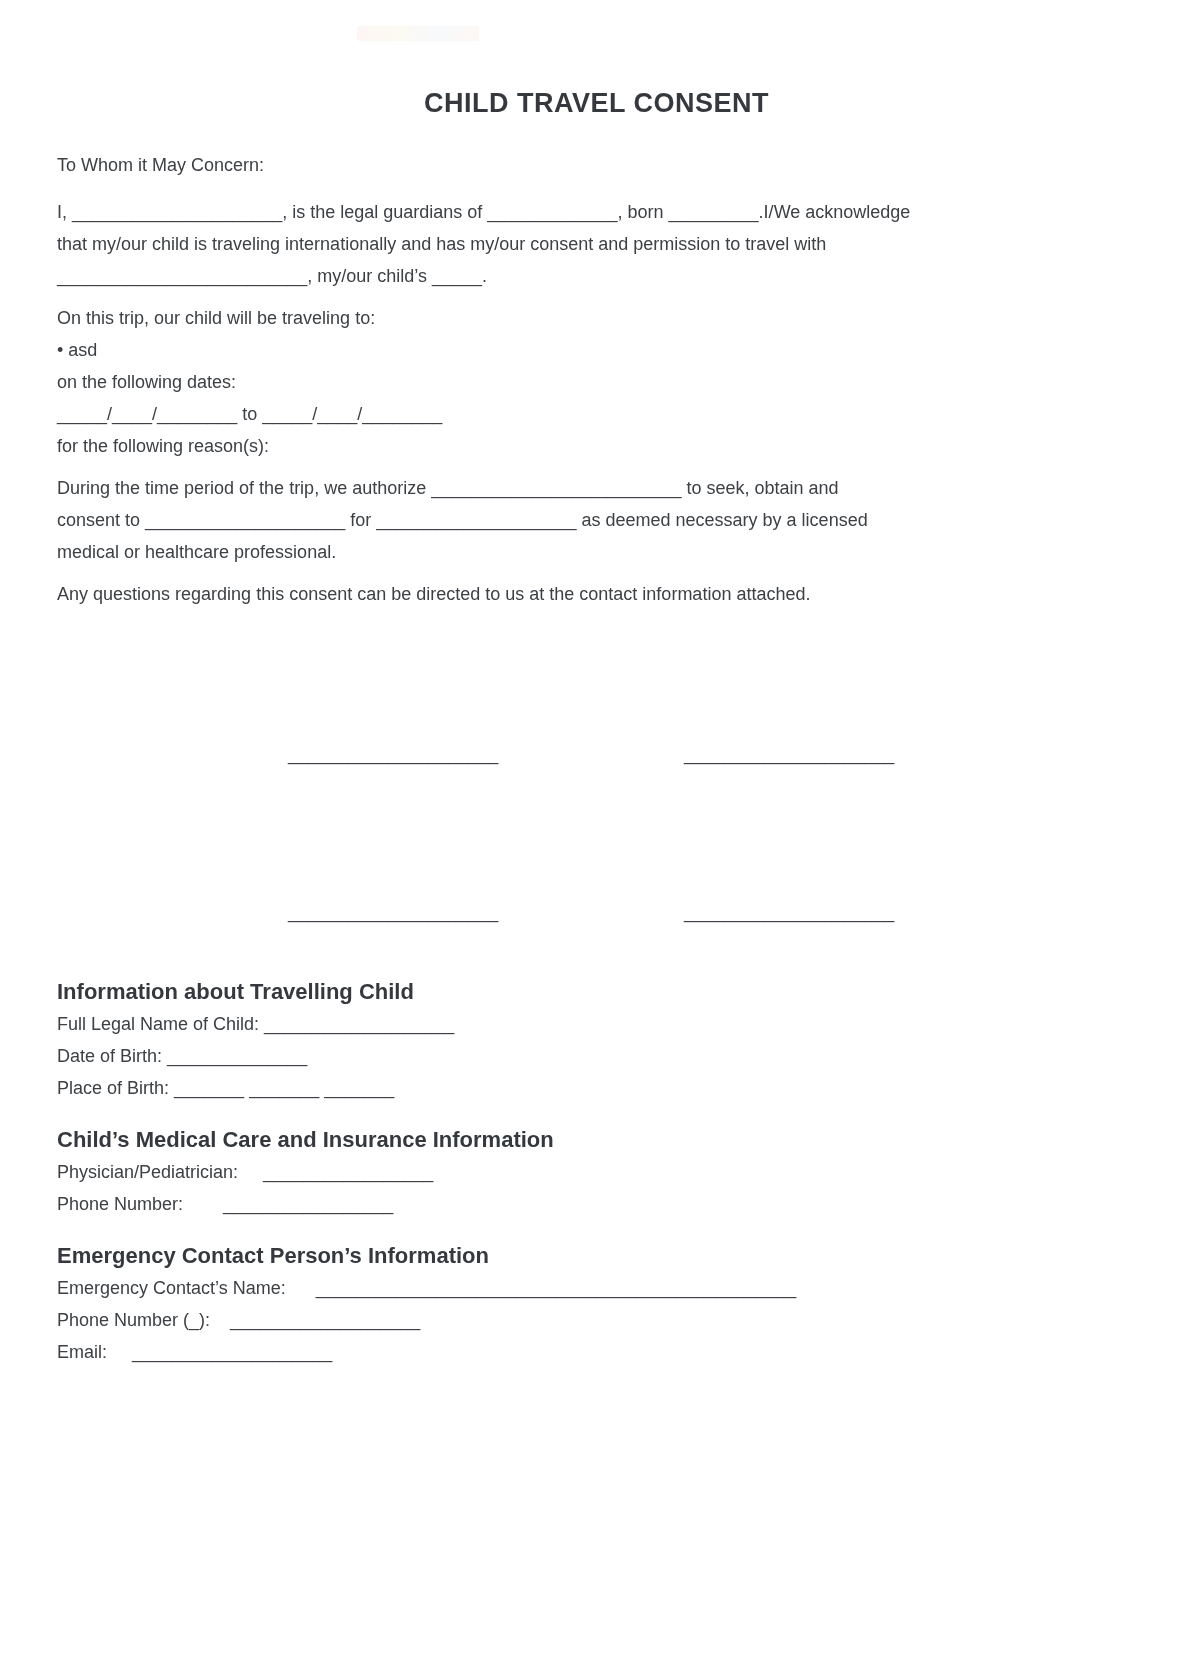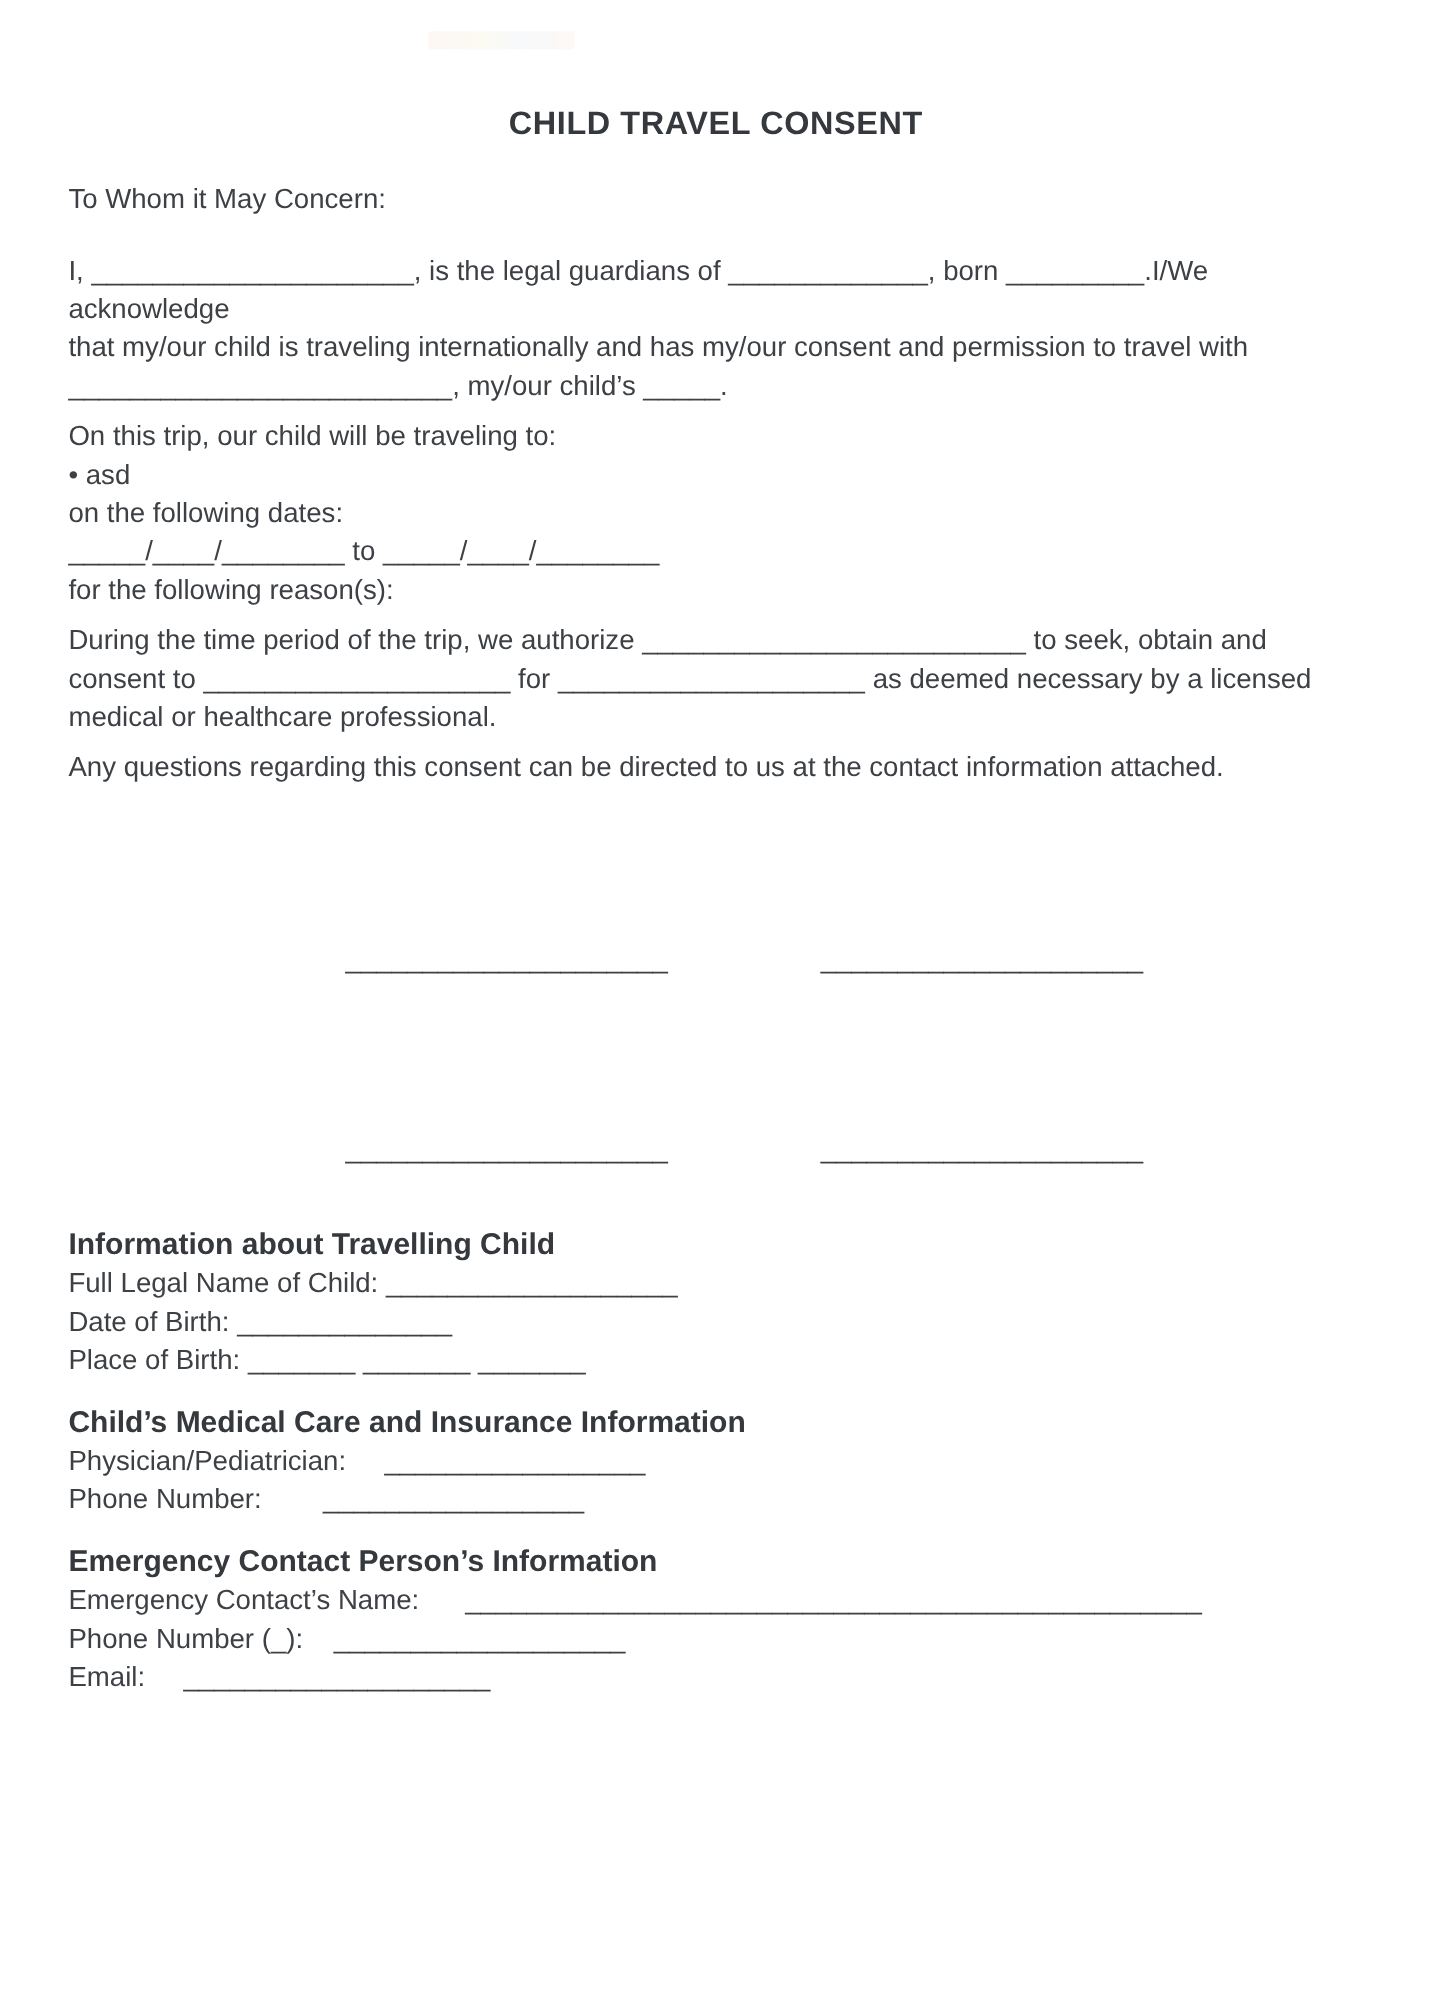--- a/index.html
+++ b/index.html
@@ -17,35 +17,35 @@
     opacity: 0.75; border-radius: 2px; filter: blur(0.5px);
   }
   .title {
     margin: 0; padding-top: 88px;
     text-align: center;
     font-size: 27px; font-weight: 700; color: #35393d;
     letter-spacing: 0.5px;
   }
   .line {
     white-space: pre-wrap;
-    font-size: 23px; line-height: 32px;
+    font-size: 18px; line-height: 32px;
     color: #3d4145;
   }
   .salutation { margin-top: 30px; }
   .para { margin-top: 10px; }
-  .para-intro { margin-top: 28px; }
+  .para-intro { margin-top: 15px; }
   .para-questions { margin-top: 10px; }
   .sig-row { display: flex; margin-left: 231px; }
   .sig-row-1 { margin-top: 128px; }
   .sig-row-2 { margin-top: 126px; }
   .sig-cell { width: 396px; }
   .section { margin-top: 20px; }
   .section-first { margin-top: 48px; }
   .heading {
-    font-size: 25px; line-height: 32px; font-weight: 700;
+    font-size: 22px; line-height: 32px; font-weight: 700;
     color: #35393d; white-space: pre-wrap;
   }
 </style>
 </head>
 <body>
 
 <div class="page">
 
   <div class="watermark"></div>
 

